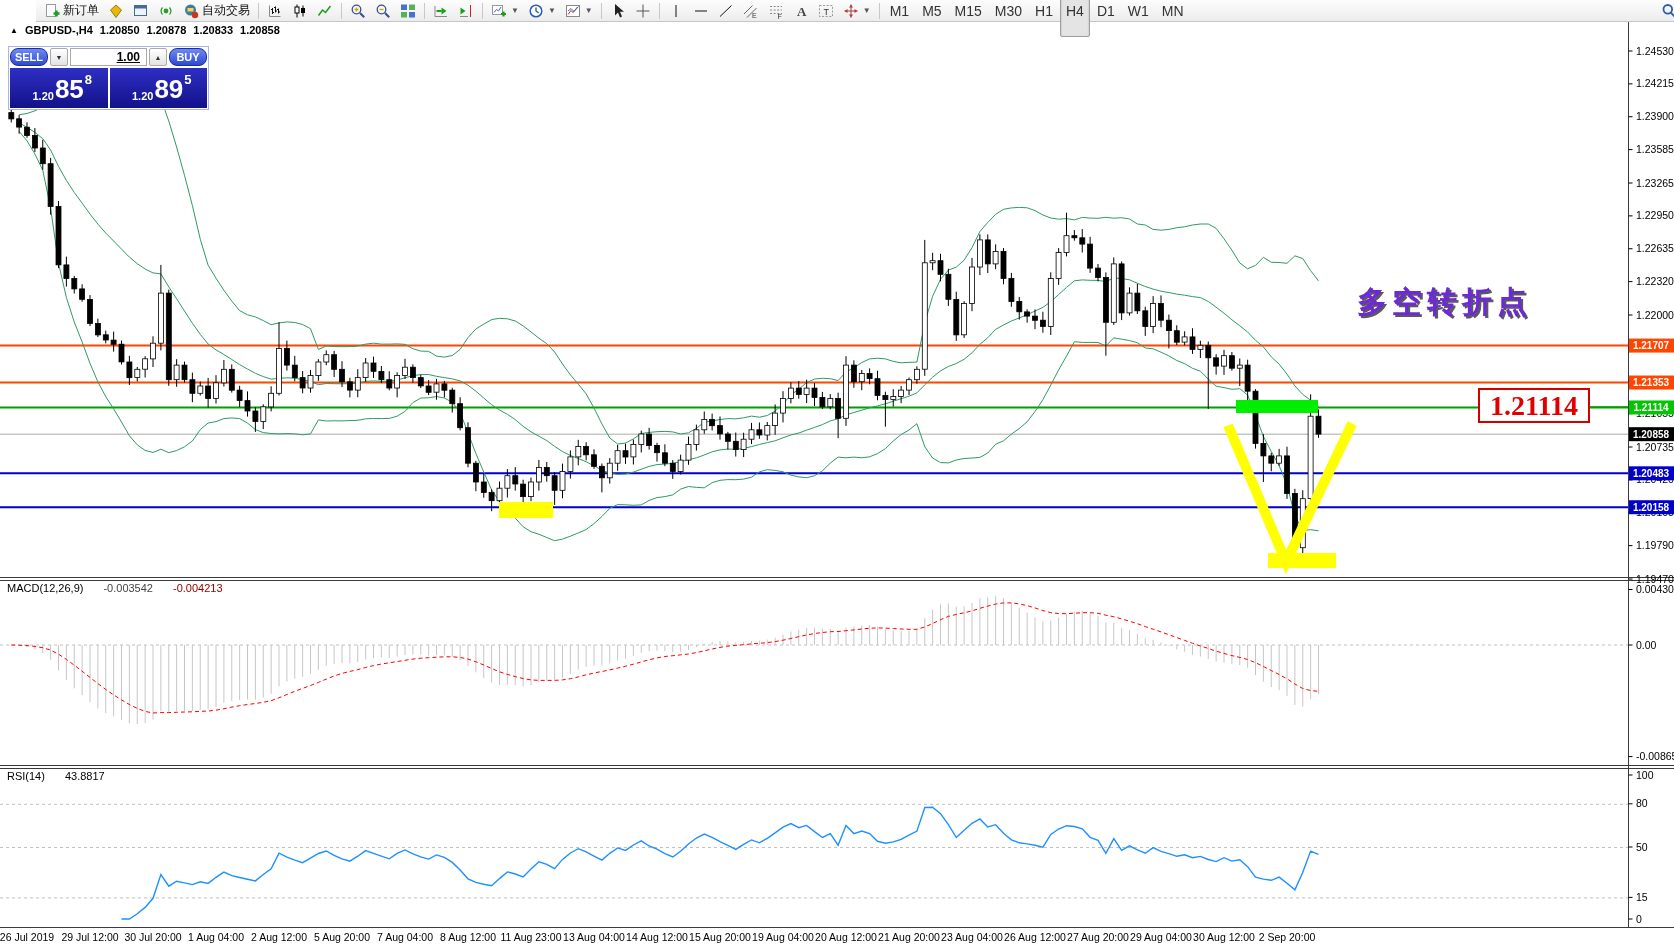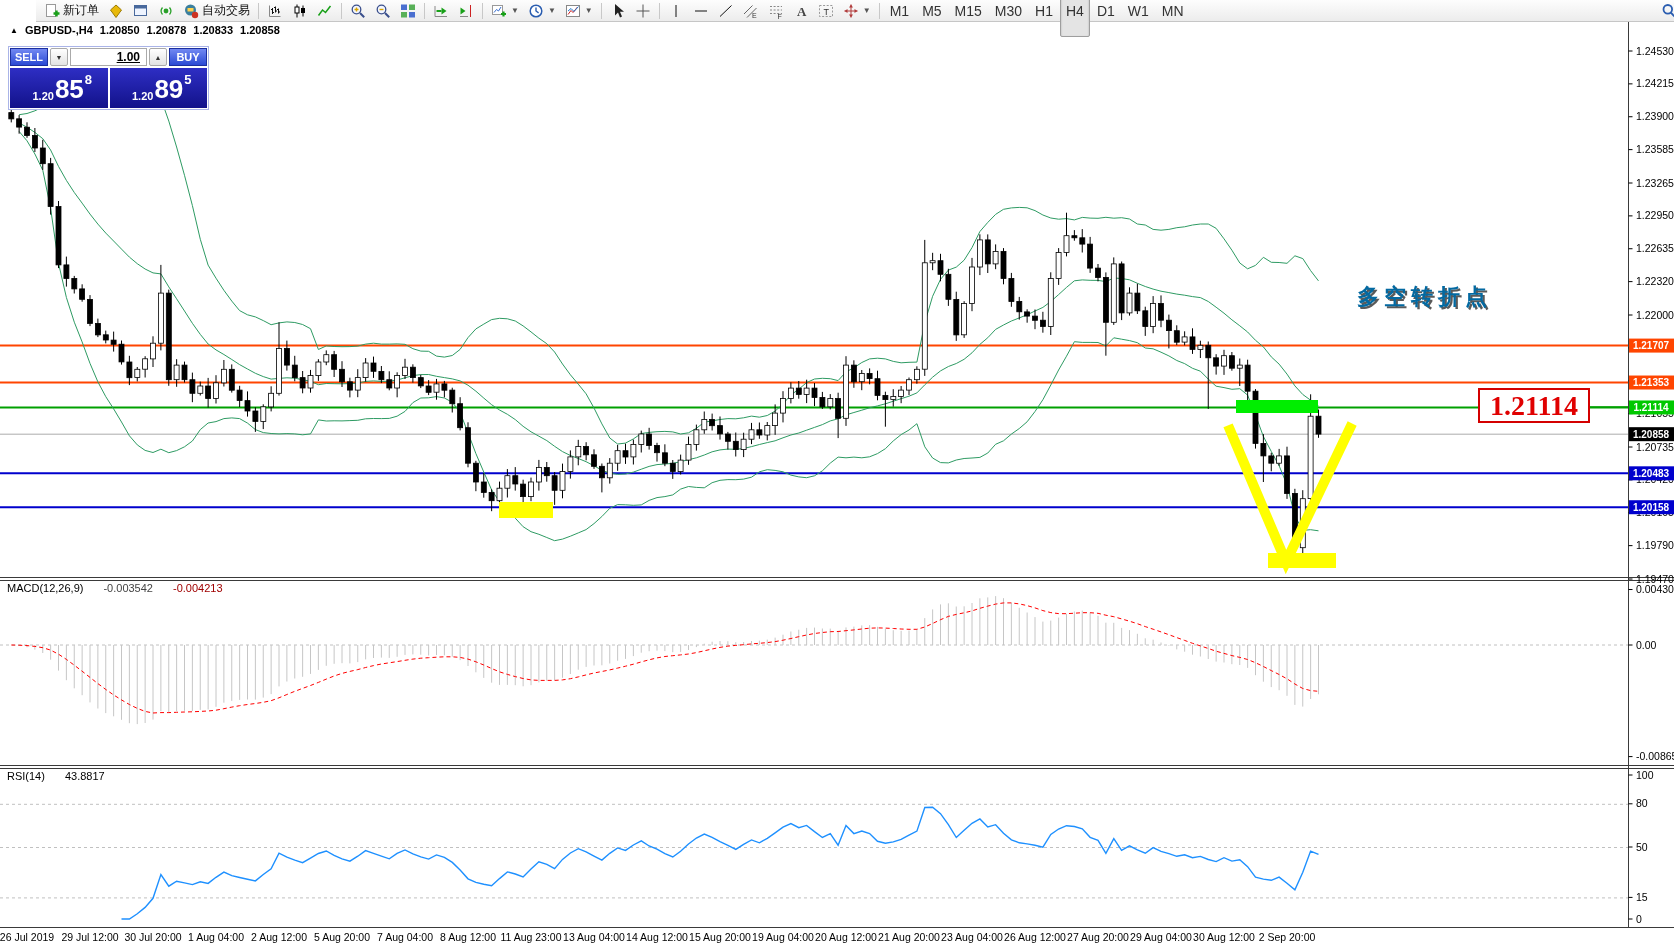--- a/index.html
+++ b/index.html
@@ -20,41 +20,41 @@
       border:1px solid transparent;border-radius:2px;font-family:Liberation Sans, sans-serif;}
   .tf.active{background:#e4e4e4;border:1px solid #9e9e9e;box-shadow:inset 0 1px 2px rgba(0,0,0,.25);}
   
   .quote-bar{position:absolute;left:10px;top:24px;z-index:20;display:flex;gap:7px;
     font-size:11px;font-weight:bold;color:#000;align-items:center;}
   .qcol{font-size:8px;}
   .ocp{position:absolute;left:8px;top:46px;width:201px;height:64px;z-index:20;
     background:#fff;border:1px solid #aab4e8;box-sizing:border-box;padding:1px;}
   .ocp-row1{display:flex;height:18px;gap:2px;}
   .bsbtn{flex:0 0 36px;display:flex;align-items:center;justify-content:center;color:#fff;
-    font-size:11px;font-weight:bold;border-radius:0;border:1px solid #1c2f9e;
+    font-size:11px;font-weight:bold;border-radius:8px;border:1px solid #1c2f9e;
     background:linear-gradient(#7289f2,#2b49d4);}
   .spin{flex:0 0 16px;display:flex;align-items:center;justify-content:center;font-size:7px;
     color:#333;background:linear-gradient(#fff,#e3e3e3);border:1px solid #aaa;border-radius:2px;}
   .vol{flex:1 1 auto;width:60px;border:1px solid #aaa;text-align:right;font-size:12px;
     font-weight:bold;padding:0 6px;font-family:"Liberation Sans",sans-serif;text-decoration:underline;}
   .ocp-row2{display:flex;gap:2px;margin-top:2px;height:40px;}
   .pricebox{flex:1 1 50%;background:linear-gradient(#2e2ec4,#12128a);color:#fff;
     display:flex;align-items:flex-end;justify-content:center;padding:1px 2px;position:relative;}
   .p-prefix{font-size:11px;font-weight:bold;margin:0 1px 5px 7px;}
   .p-big{font-size:26px;font-weight:bold;line-height:36px;}
   .p-sup{font-size:13px;font-weight:bold;margin:3px 0 0 1px;align-self:flex-start;}
   .ind-label{position:absolute;left:7px;z-index:20;font-size:11px;color:#000;display:flex;gap:20px;}
   .ind-label .v1{color:#444;}
   .ind-label .v2{color:#a00000;}
   .callout{position:absolute;left:1478px;top:388px;width:112px;height:35px;z-index:21;
     background:#fff;border:2px solid #d40000;box-sizing:border-box;display:flex;
     align-items:center;justify-content:center;color:#e00000;font-weight:bold;
     font-size:28px;font-family:"Liberation Serif",serif;}
-  .cn-note{position:absolute;left:1357px;top:282px;z-index:21;font-size:22px;font-weight:bold;
-    color:#0369a1;letter-spacing:5px;text-shadow:2px 2px 0 #5a5a5a;white-space:nowrap;}
+  .cn-note{position:absolute;left:1357px;top:282px;z-index:21;font-size:30px;font-weight:bold;
+    color:#6d28d9;letter-spacing:5px;text-shadow:2px 2px 0 #5a5a5a;white-space:nowrap;}
   #chart{position:absolute;left:0;top:0;z-index:1;}
 </style>
 </head>
 <body>
 
 <svg id="chart" width="1674" height="948">
     <defs>
       <clipPath id="cMain">
         <rect x="0" y="22" width="1628" height="555"></rect>
       </clipPath>

